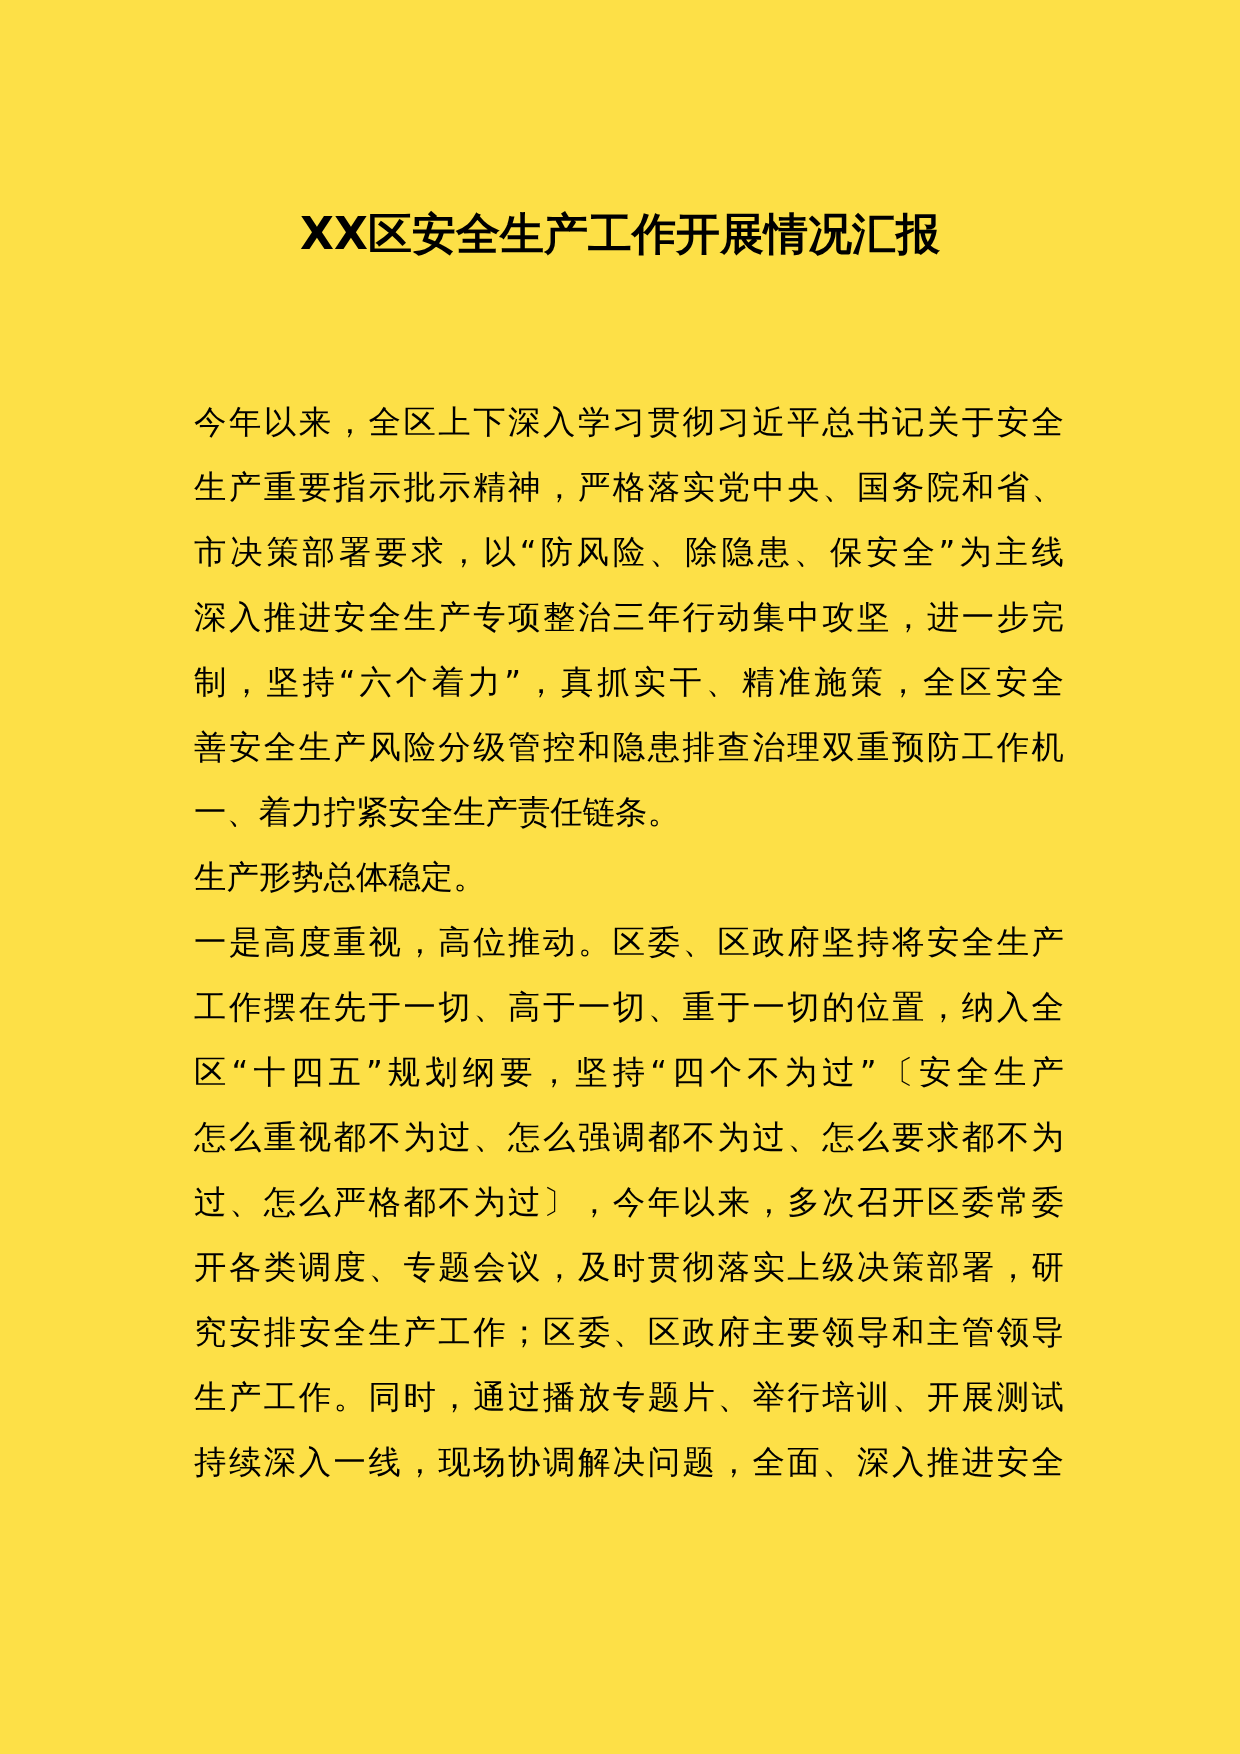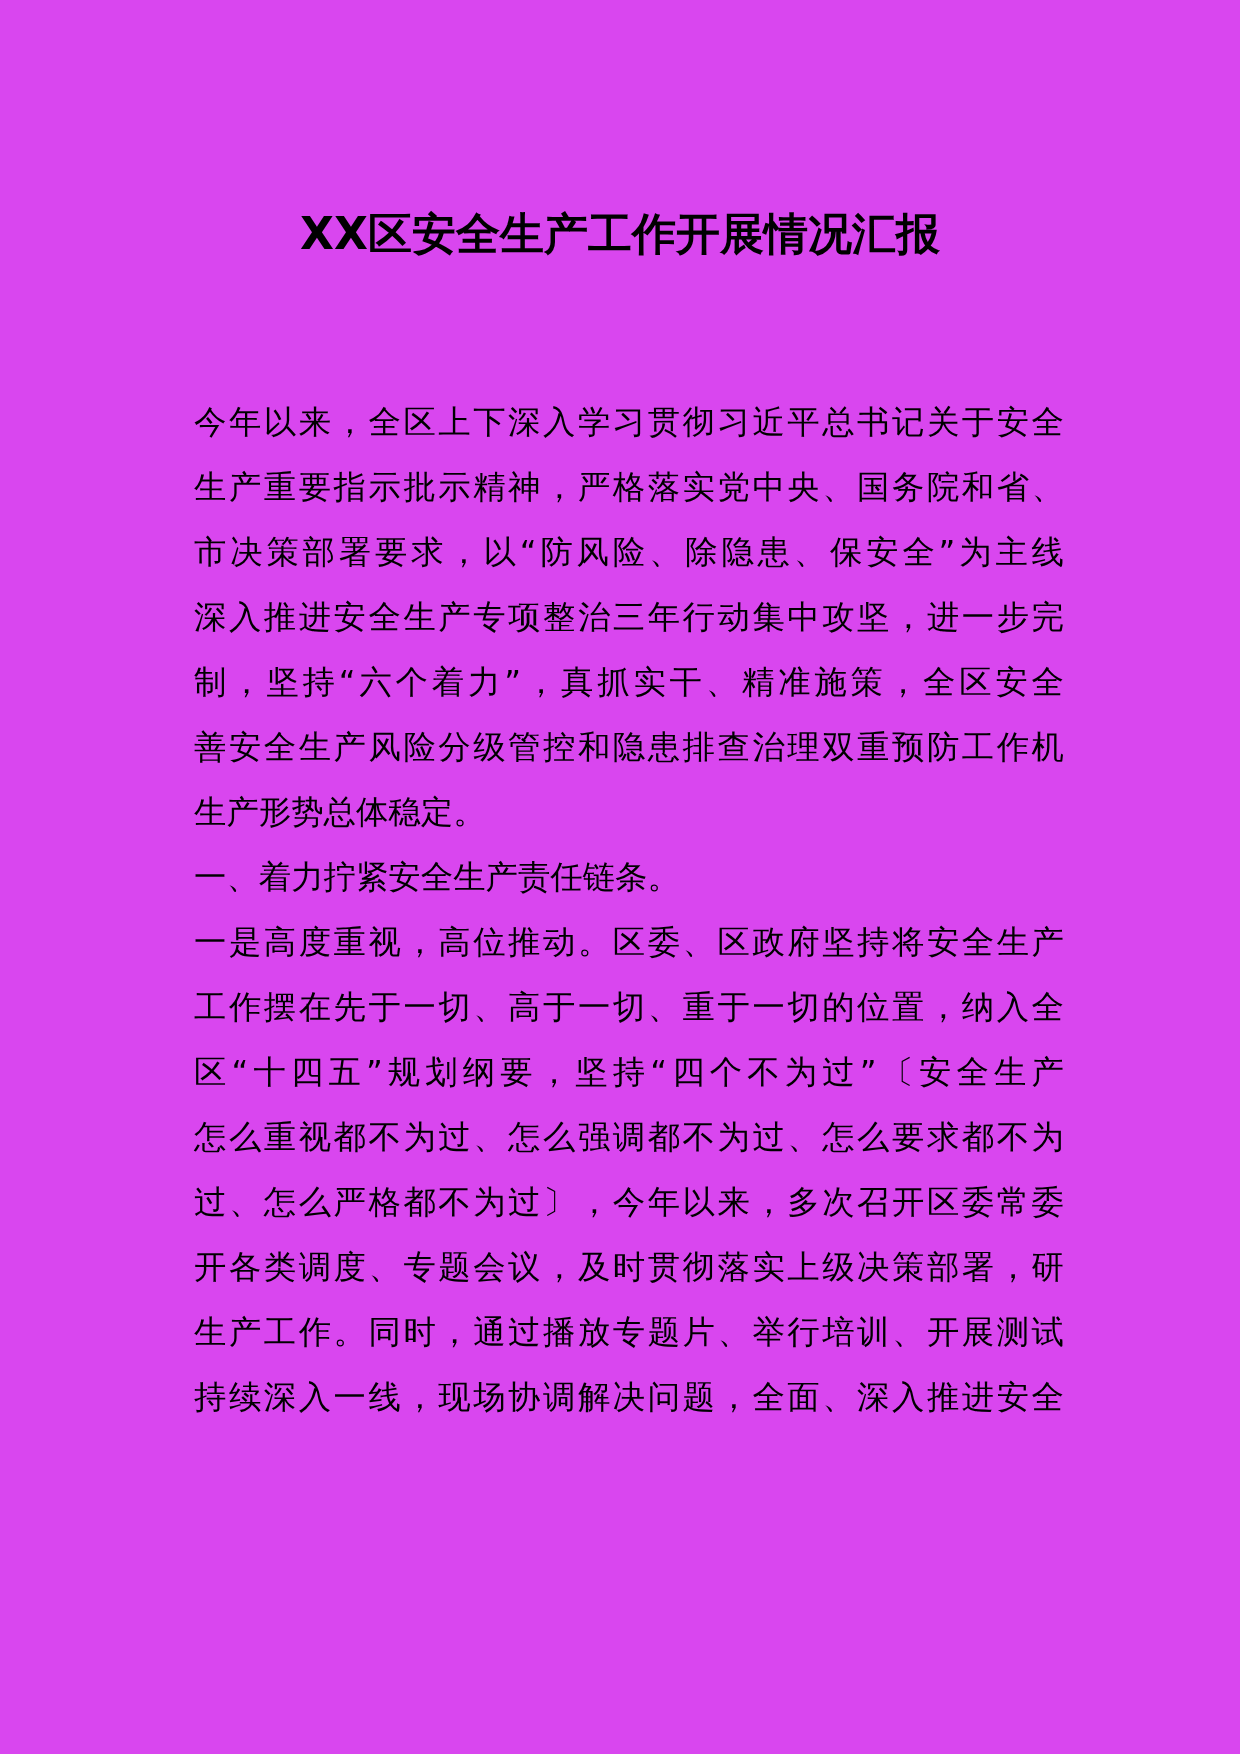--- a/index.html
+++ b/index.html
@@ -14,21 +14,21 @@
       overflow: hidden;
       font-family: "DejaVu Sans", "Liberation Sans", sans-serif;
       color: #000000;
     }
     .page {
       position: absolute;
       left: 0;
       top: 0;
       width: 1240px;
       height: 1754px;
-      background: #d946ef;
+      background: #fde047;
     }
     .title {
       position: absolute;
       left: 0;
       top: 204px;
       width: 1240px;
       text-align: center;
       font-size: 44px;
       font-weight: bold;
       line-height: 60px;
@@ -64,24 +64,25 @@
 <div class="page">
   <h1 class="title">XX区安全生产工作开展情况汇报</h1>
 
   <div class="body-lines">
     <span class="line">今年以来，全区上下深入学习贯彻习近平总书记关于安全</span>
     <span class="line">生产重要指示批示精神，严格落实党中央、国务院和省、</span>
     <span class="line">市决策部署要求，以“防风险、除隐患、保安全”为主线</span>
     <span class="line">深入推进安全生产专项整治三年行动集中攻坚，进一步完</span>
     <span class="line">制，坚持“六个着力”，真抓实干、精准施策，全区安全</span>
     <span class="line">善安全生产风险分级管控和隐患排查治理双重预防工作机</span>
+    <span class="line short">一、着力拧紧安全生产责任链条。</span>
     <span class="line short">生产形势总体稳定。</span>
-    <span class="line short">一、着力拧紧安全生产责任链条。</span>
     <span class="line">一是高度重视，高位推动。区委、区政府坚持将安全生产</span>
     <span class="line">工作摆在先于一切、高于一切、重于一切的位置，纳入全</span>
     <span class="line">区“十四五”规划纲要，坚持“四个不为过”〔安全生产</span>
     <span class="line">怎么重视都不为过、怎么强调都不为过、怎么要求都不为</span>
     <span class="line">过、怎么严格都不为过〕，今年以来，多次召开区委常委</span>
     <span class="line">开各类调度、专题会议，及时贯彻落实上级决策部署，研</span>
+    <span class="line">究安排安全生产工作；区委、区政府主要领导和主管领导</span>
     <span class="line">生产工作。同时，通过播放专题片、举行培训、开展测试</span>
     <span class="line">持续深入一线，现场协调解决问题，全面、深入推进安全</span>
   </div>
 </div>
 
 </body></html>

